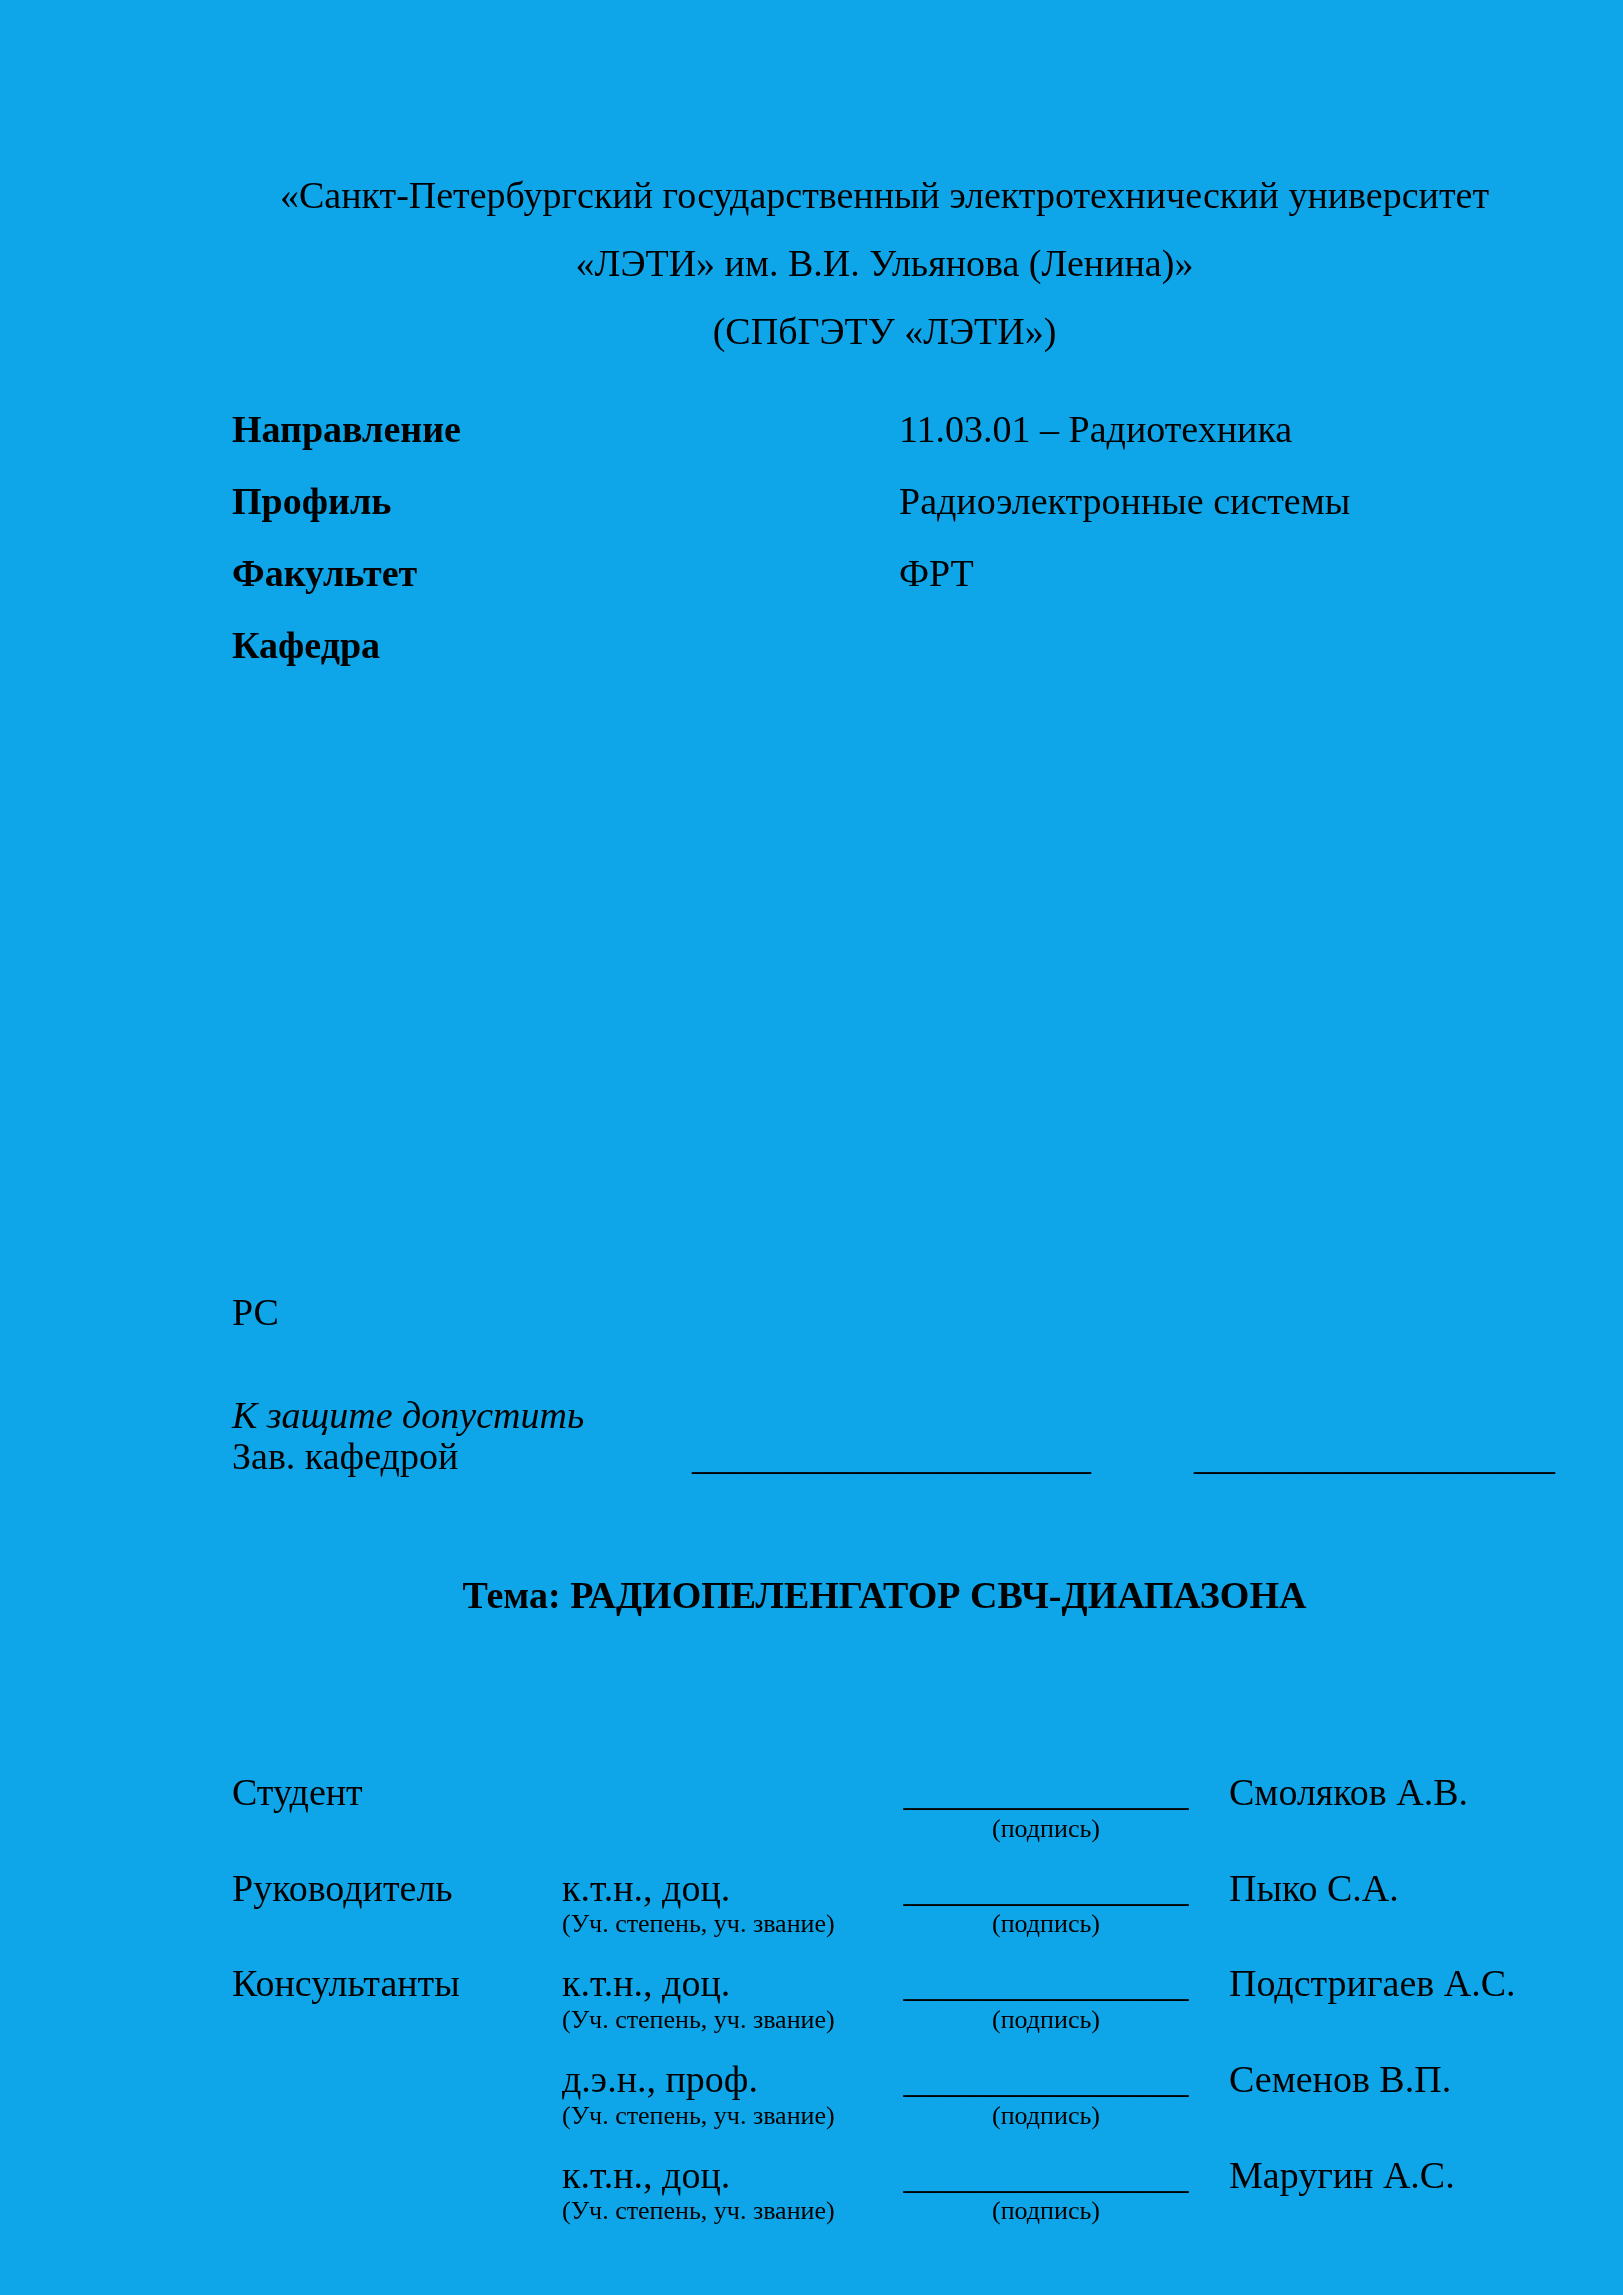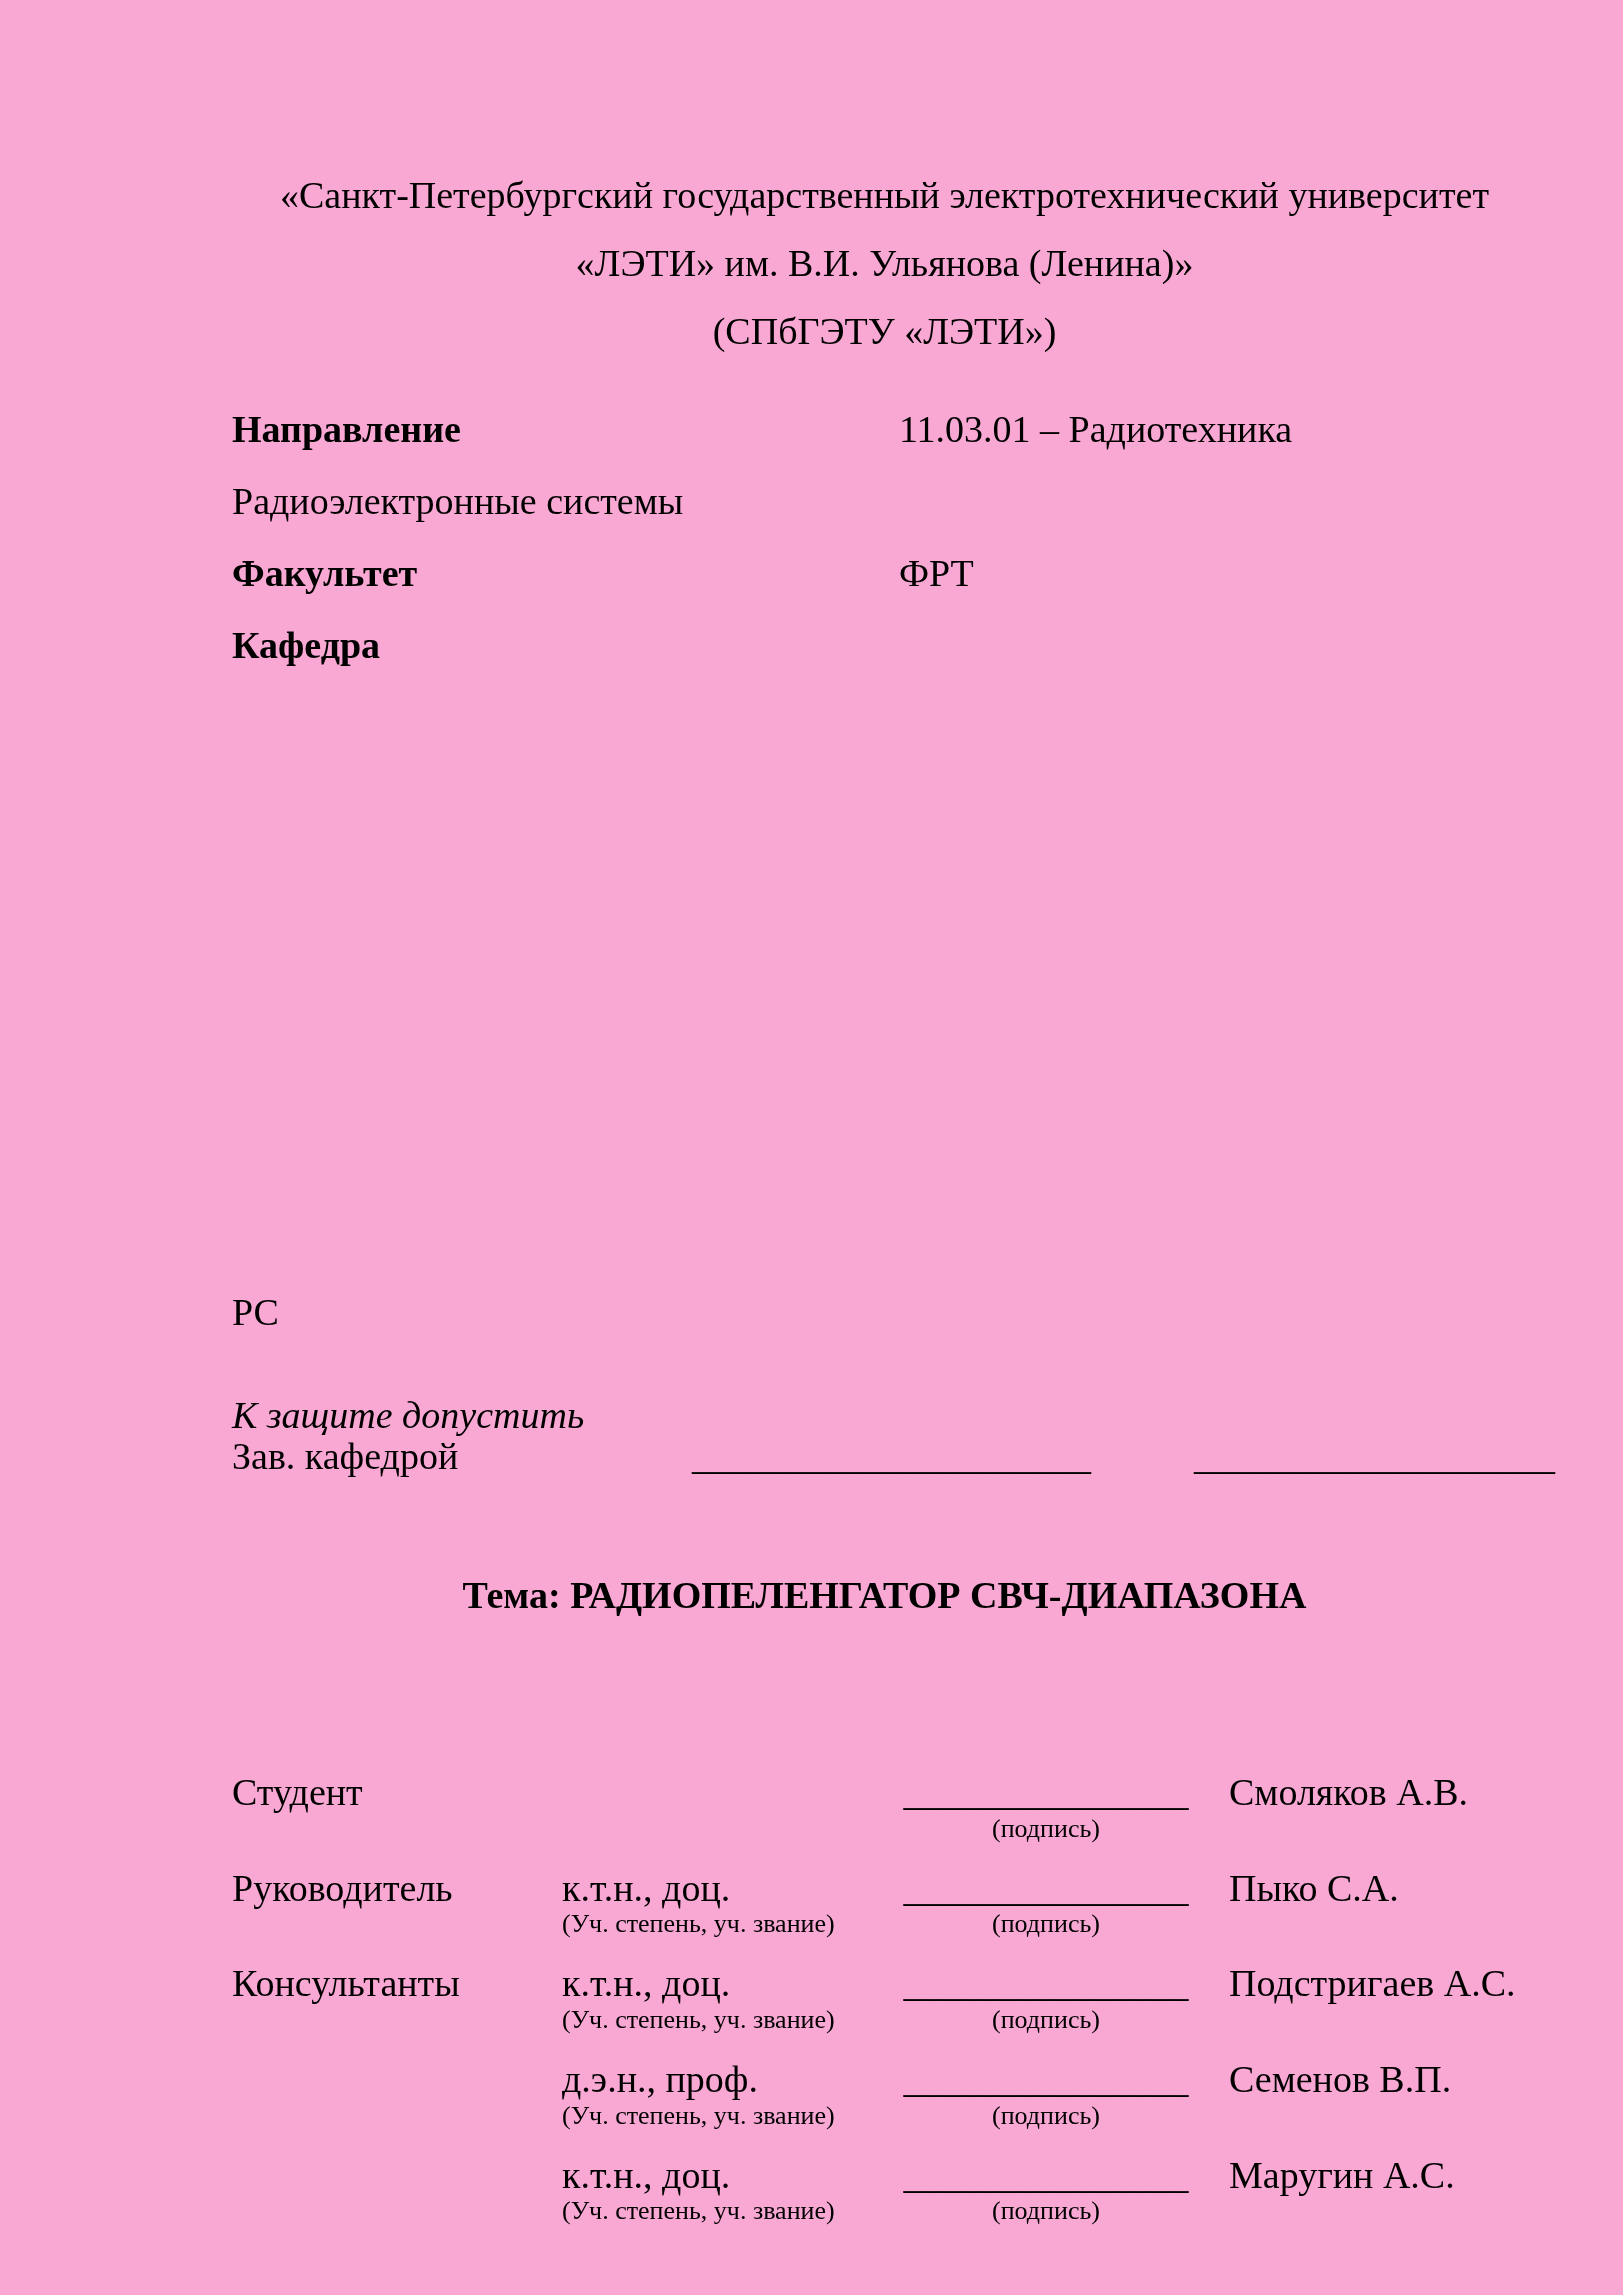--- a/index.html
+++ b/index.html
@@ -5,21 +5,21 @@
   html, body {
     margin: 0;
     padding: 0;
     background: #ffffff;
   }
   .page {
     position: relative;
     width: 1623px;
     height: 2295px;
     box-sizing: border-box;
-    background: #f9a8d4;
+    background: #0ea5e9;
     color: #000000;
     font-family: "Liberation Serif", "DejaVu Serif", serif;
     font-size: 38px;
     padding: 161px 86px 0 232px;
     overflow: hidden;
   }
 
   
   .univ {
     text-align: center;
@@ -88,20 +88,21 @@
     <div>«ЛЭТИ» им. В.И. Ульянова (Ленина)»</div>
     <div>(СПбГЭТУ «ЛЭТИ»)</div>
   </div>
 
   <div class="fields">
     <div class="field-row">
       <div class="field-label">Направление</div>
       <div class="field-value">11.03.01 – Радиотехника</div>
     </div>
     <div class="field-row">
+      <div class="field-label">Профиль</div>
       <div class="field-value">Радиоэлектронные системы</div>
     </div>
     <div class="field-row">
       <div class="field-label">Факультет</div>
       <div class="field-value">ФРТ</div>
     </div>
     <div class="field-row">
       <div class="field-label">Кафедра</div>
       <div class="field-value">РС</div>
     </div>

